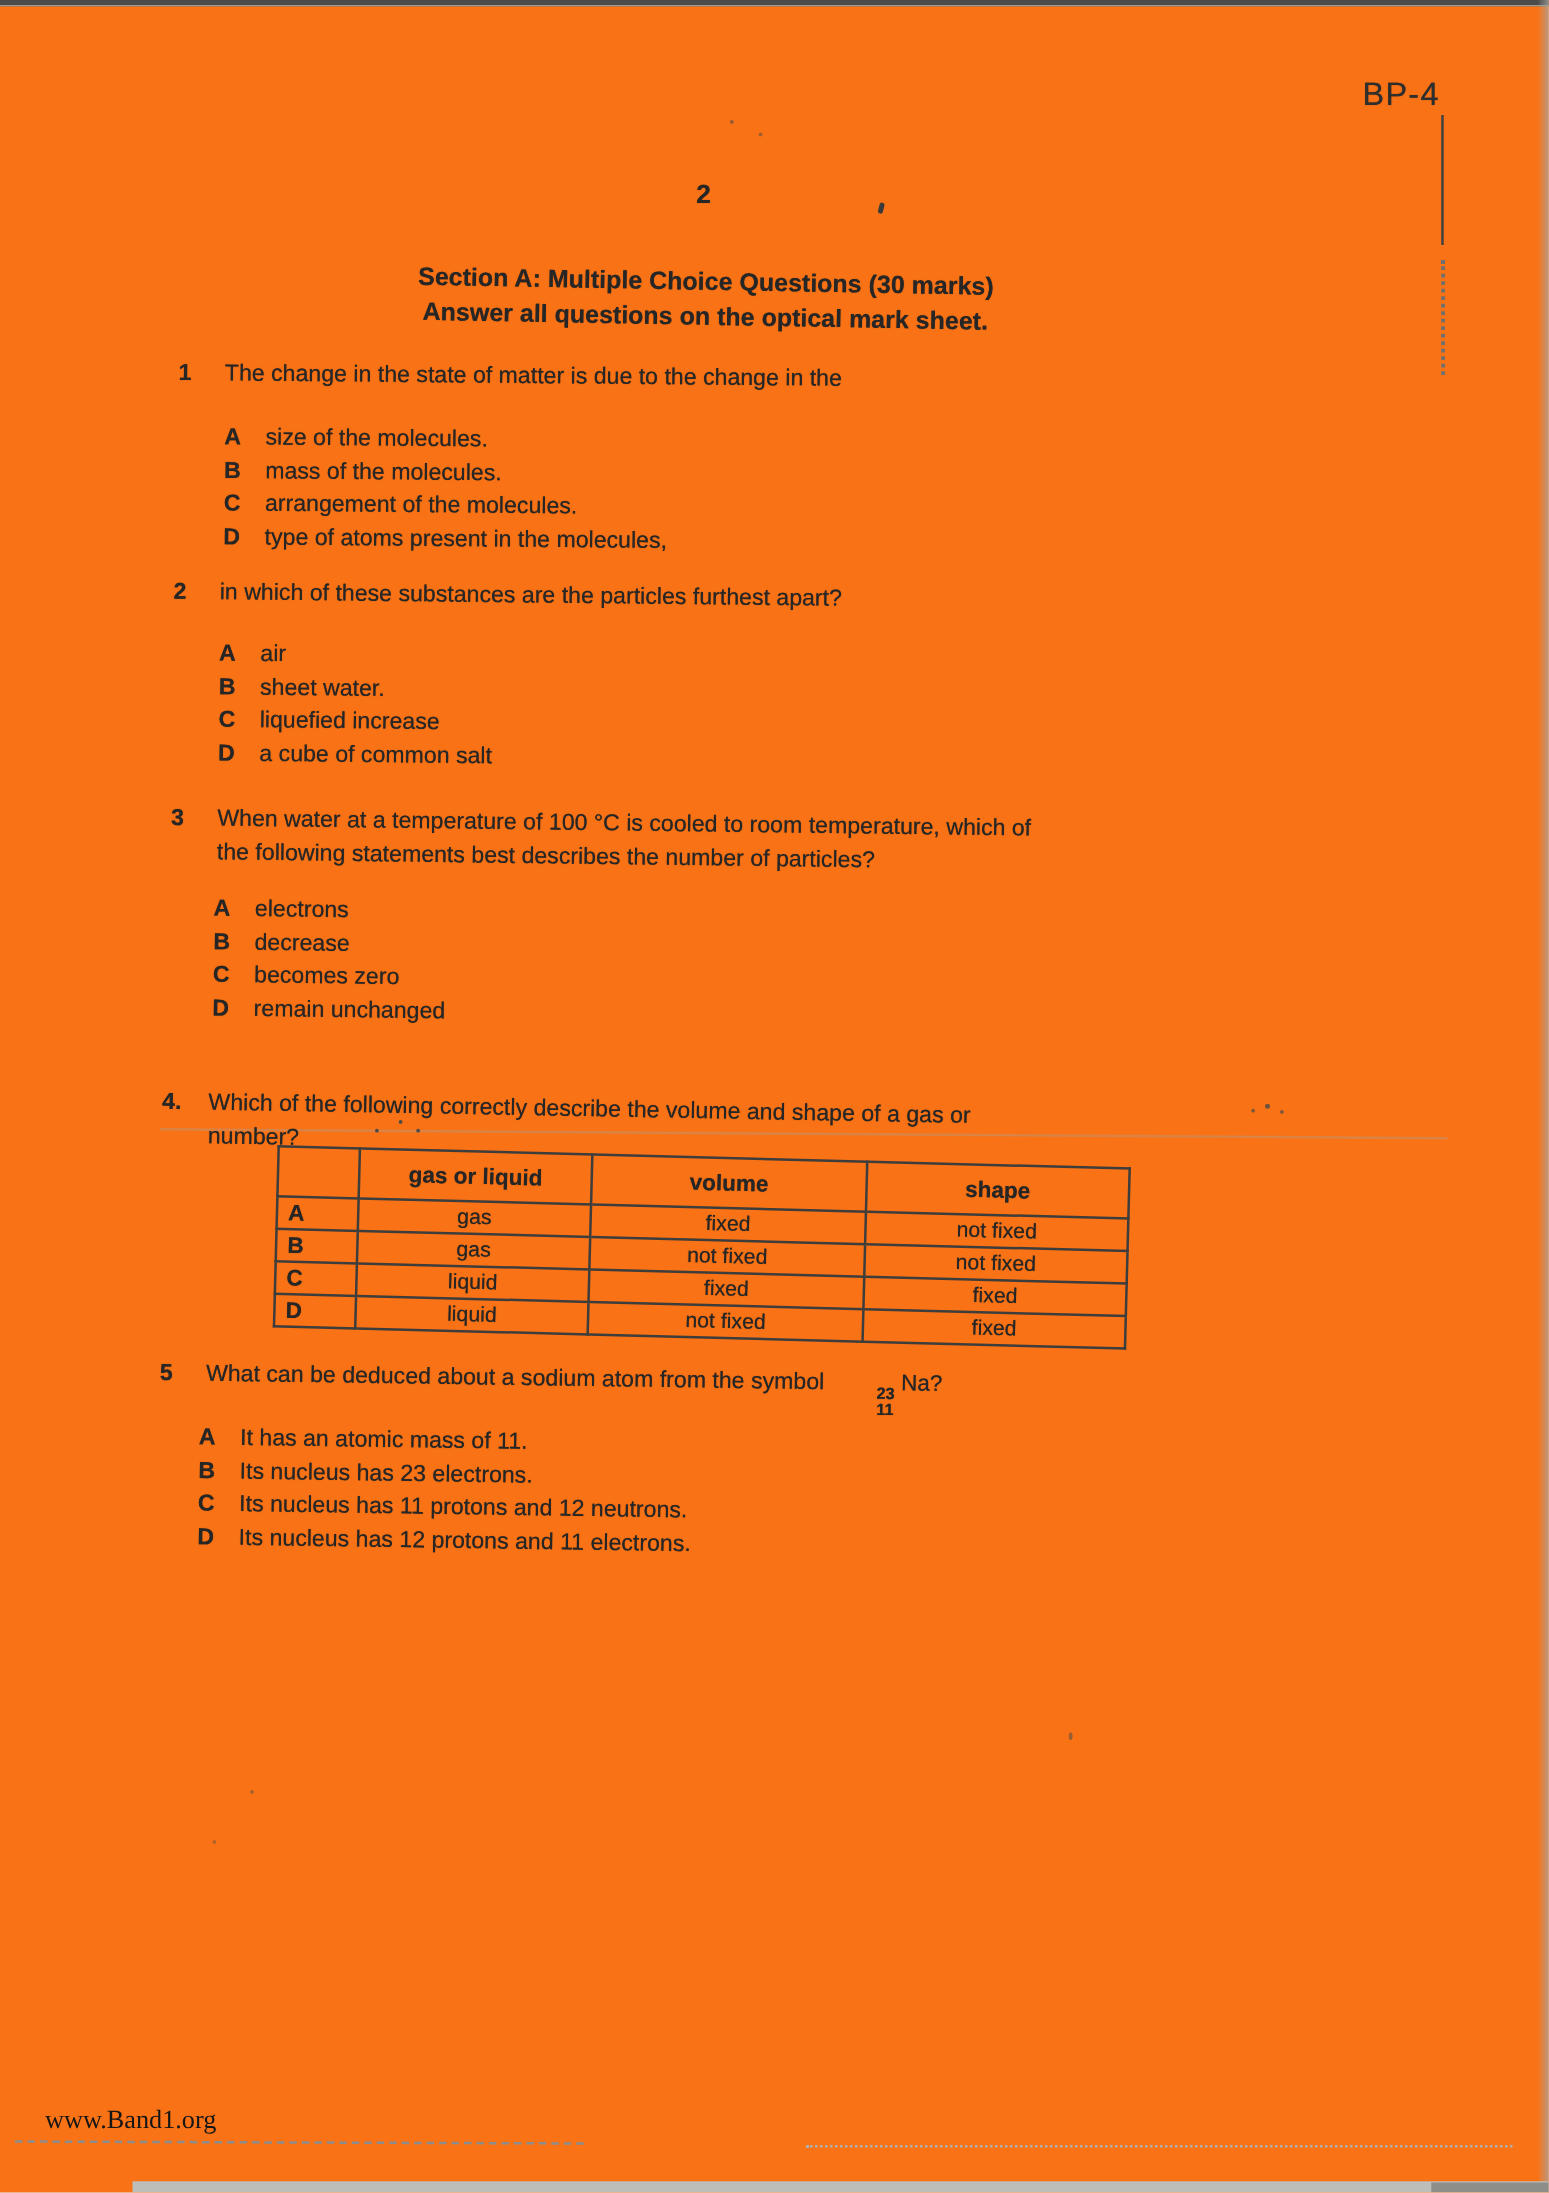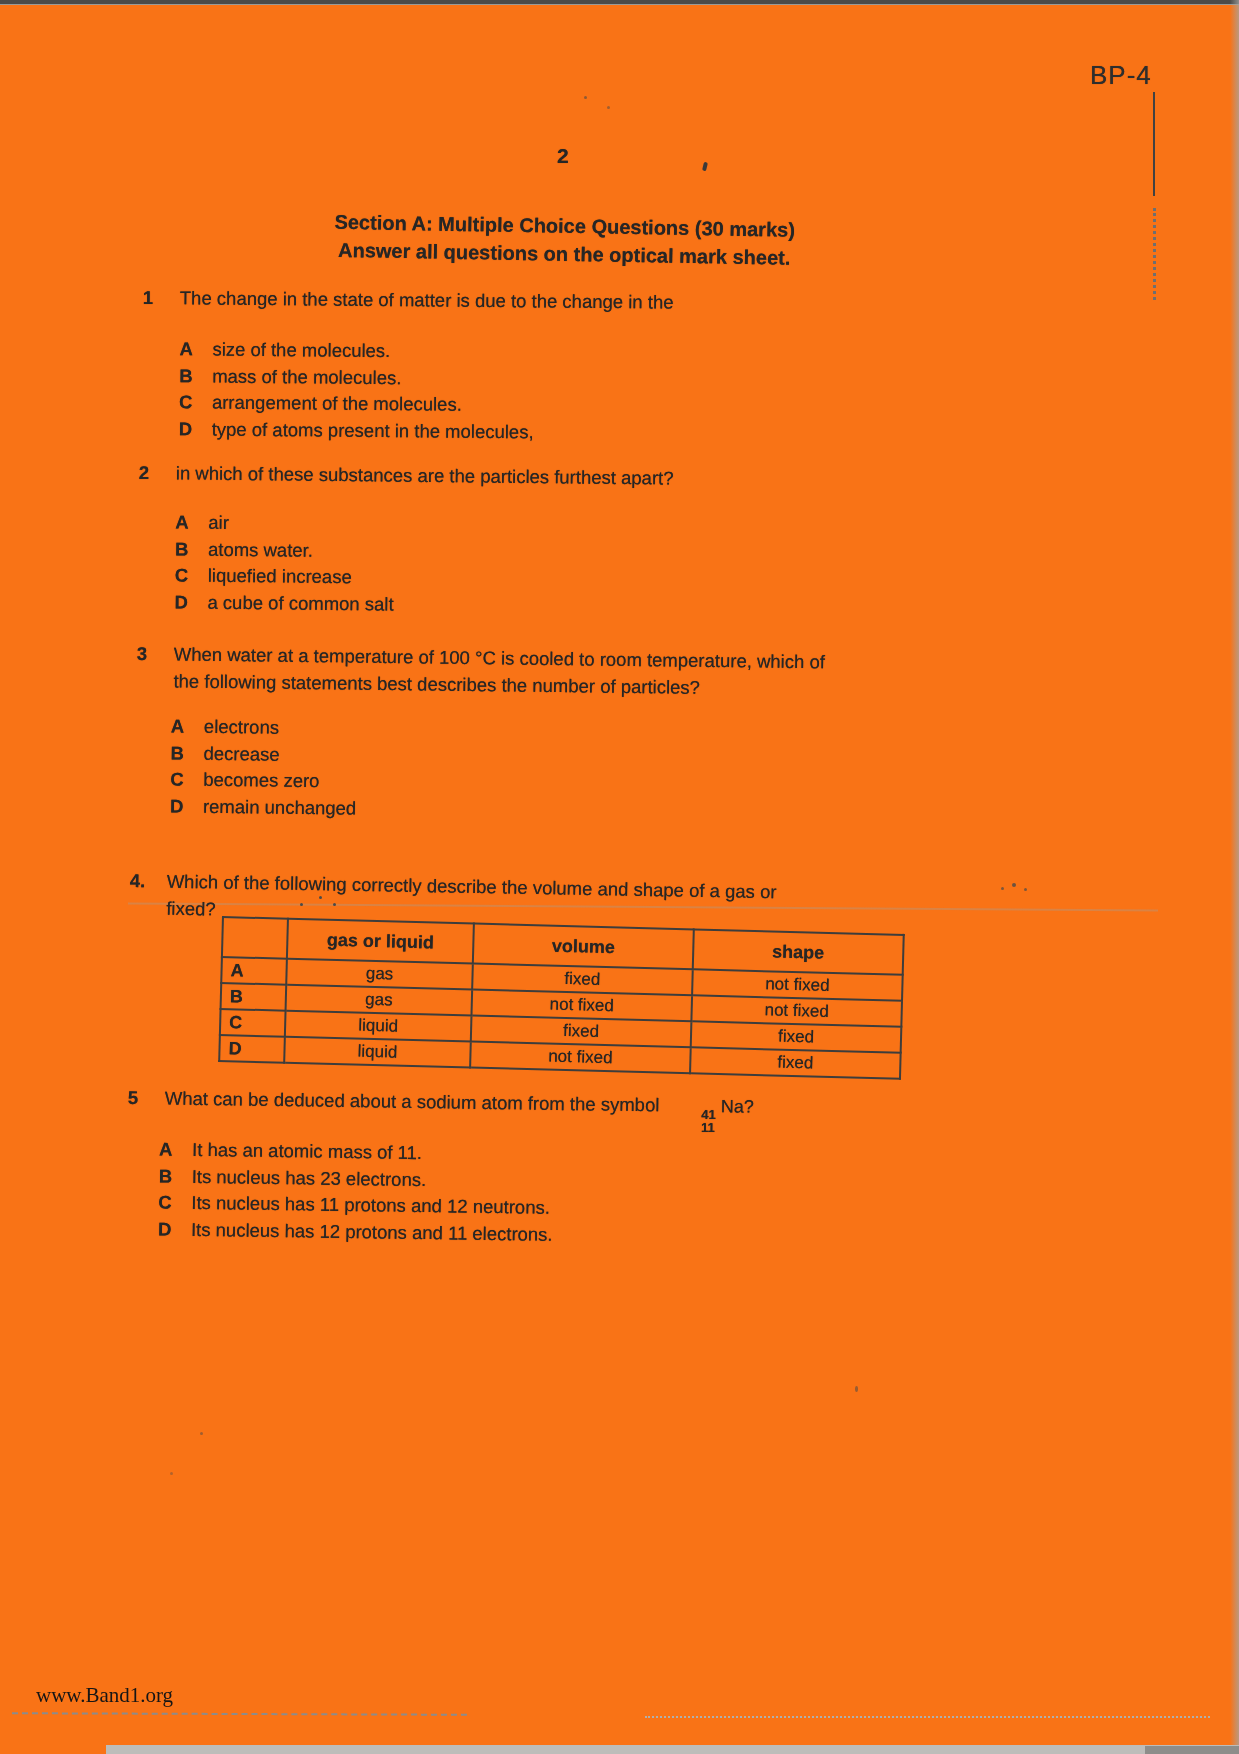--- a/index.html
+++ b/index.html
@@ -119,21 +119,21 @@
       <span class="qnum">2</span>
       <span class="qcont">in which of these substances are the particles furthest apart?</span>
     </div>
     <div class="opts">
       <div class="opt">
         <span class="optletter">A</span>
         <span>air</span>
       </div>
       <div class="opt">
         <span class="optletter">B</span>
-        <span>atoms water.</span>
+        <span>sheet water.</span>
       </div>
       <div class="opt">
         <span class="optletter">C</span>
         <span>liquefied increase</span>
       </div>
       <div class="opt">
         <span class="optletter">D</span>
         <span>a cube of common salt</span>
       </div>
     </div>
@@ -170,21 +170,21 @@
 
   <div class="faint-line"></div>
 
   <div class="q q4 ink">
     <div class="qline">
       <span class="qnum">4.</span>
       <span class="qcont">Which of the following correctly describe the volume and shape of a gas or</span>
     </div>
     <div class="qline">
       <span class="qnum"></span>
-      <span class="qcont">fixed?</span>
+      <span class="qcont">number?</span>
     </div>
   </div>
 
   <table class="mcq-table ink">
     <colgroup>
       <col style="width:65px">
         <col style="width:186px">
         <col style="width:220px">
         <col style="width:210px">
     </colgroup>
@@ -222,21 +222,21 @@
         <td>fixed</td>
       </tr>
     </tbody>
   </table>
 
   <div class="q q5 ink">
     <div class="qline">
       <span class="qnum">5</span>
       <span class="qcont">
         <span>What can be deduced about a sodium atom from the symbol</span><span class="nuclide">
-          <span>41</span>
+          <span>23</span>
           <span>11</span>
         </span><span class="element">Na?</span>
       </span>
     </div>
     <div class="opts">
       <div class="opt">
         <span class="optletter">A</span>
         <span>It has an atomic mass of 11.</span>
       </div>
       <div class="opt">

